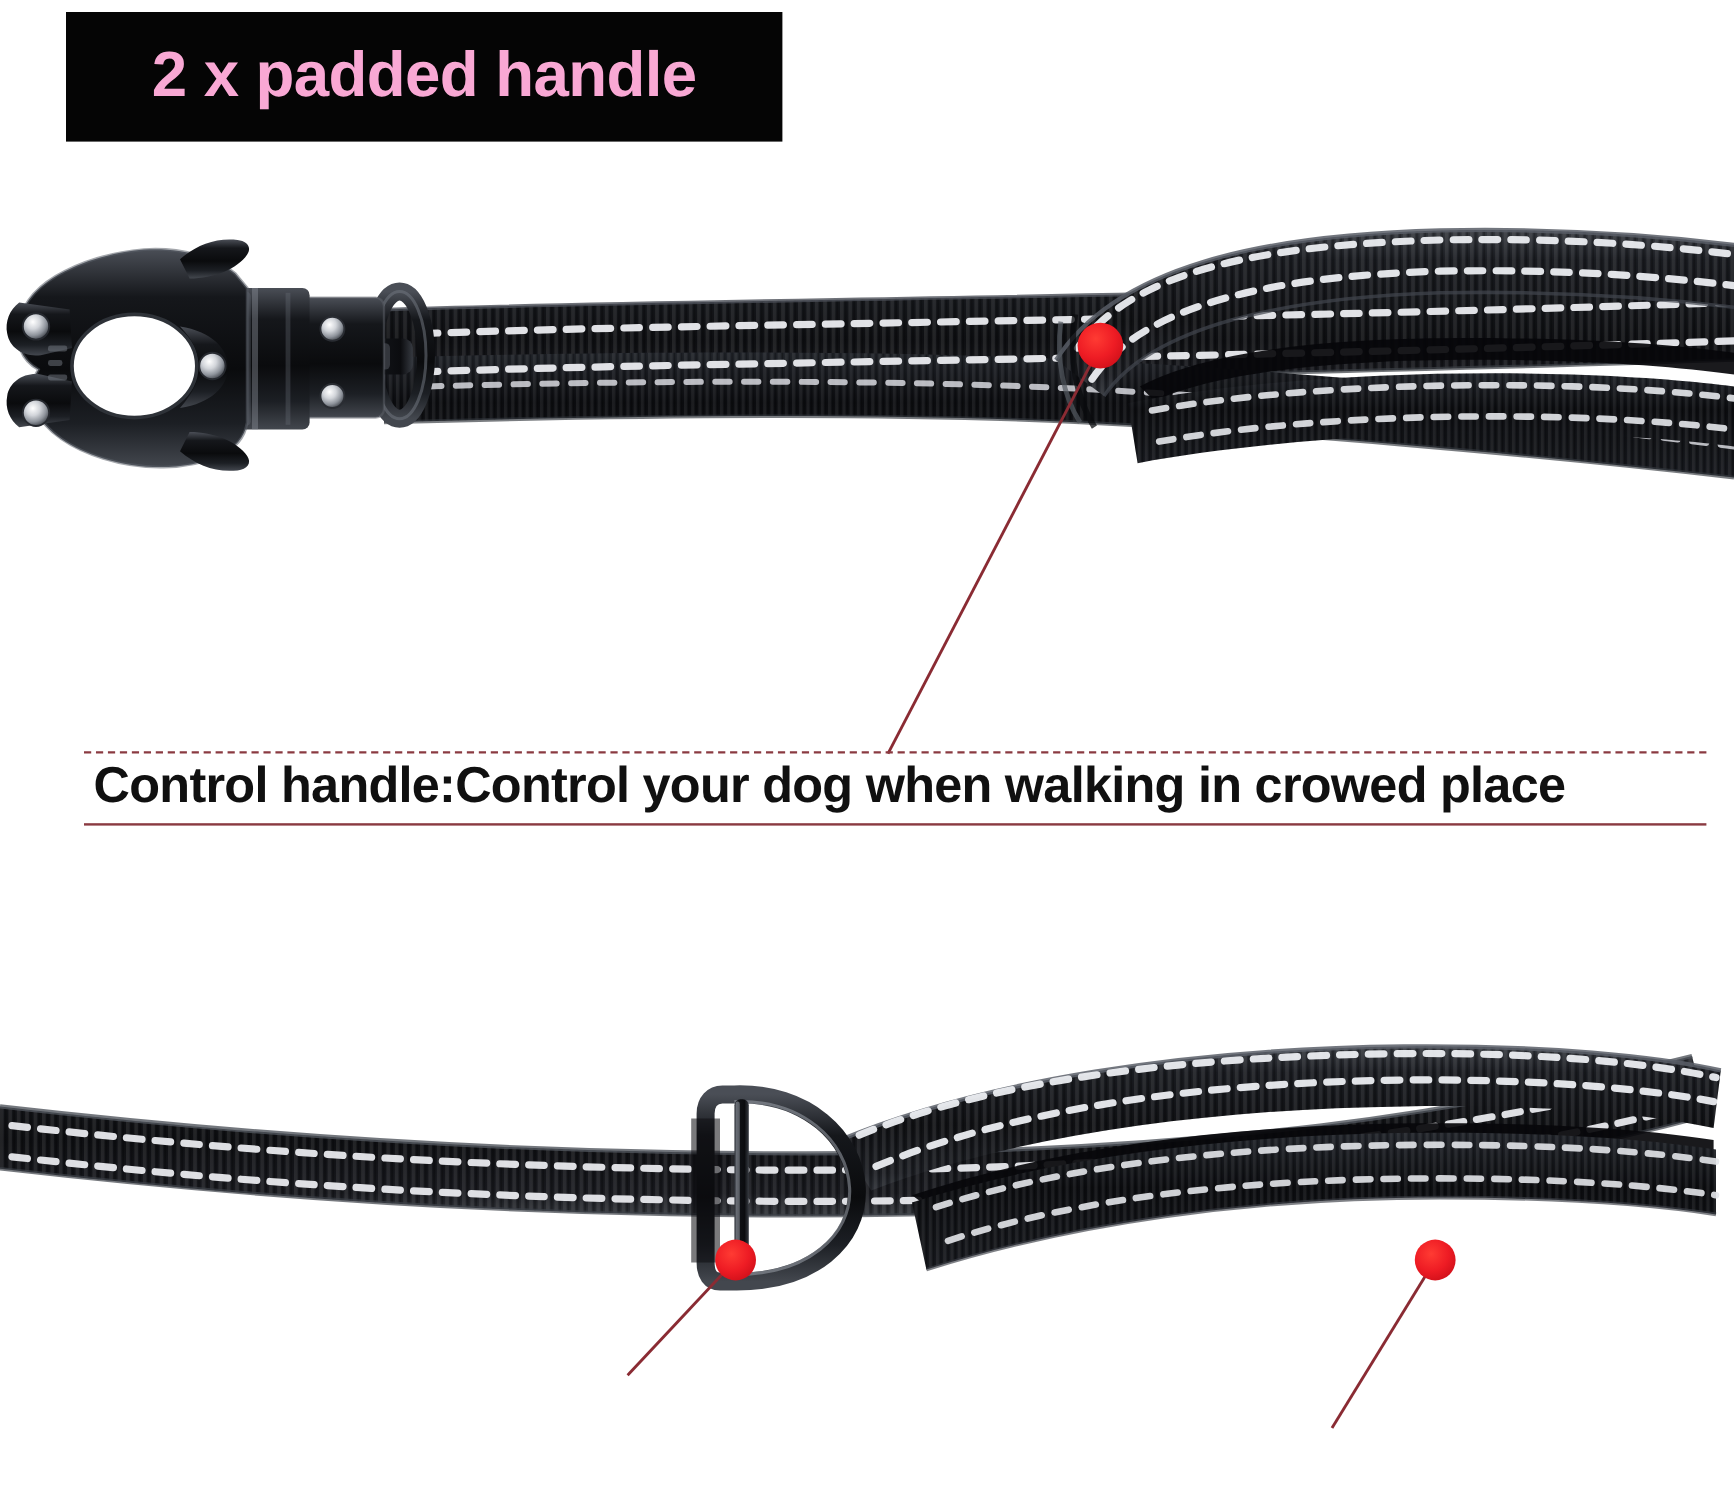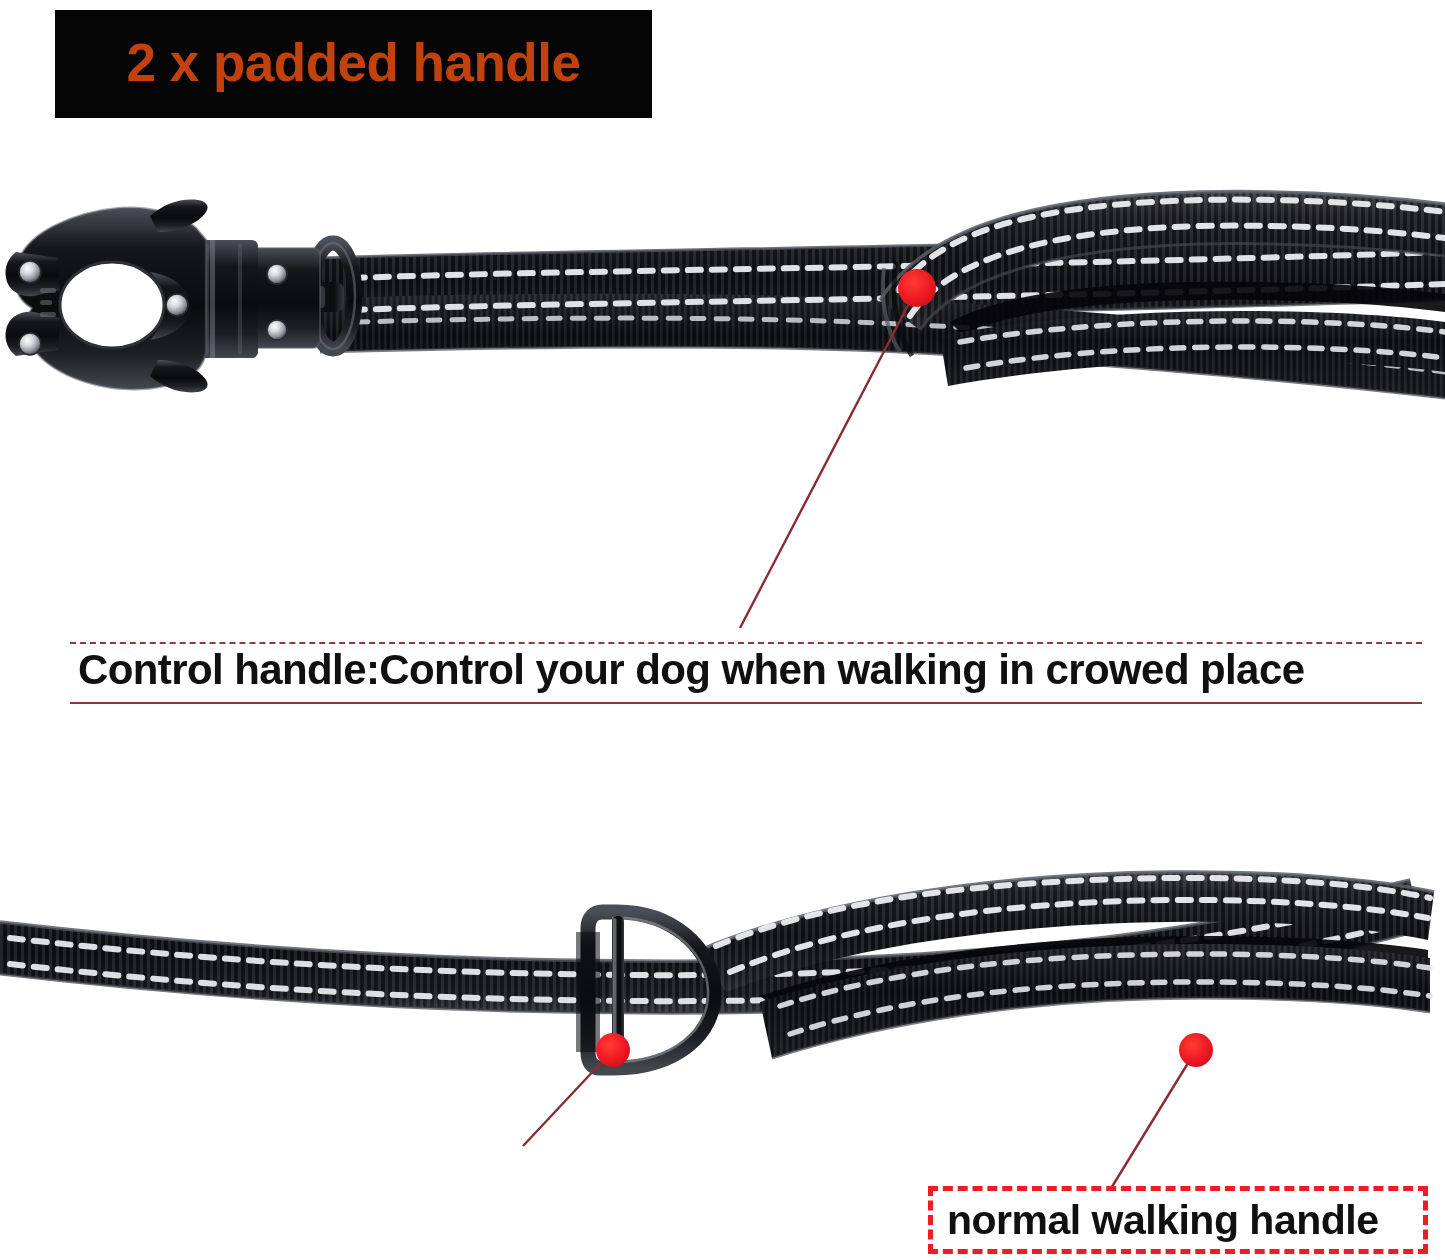--- a/index.html
+++ b/index.html
@@ -12,31 +12,31 @@
   }
   #stage{position:absolute;left:0;top:0;width:1445px;height:1260px;}
 
   
   #title-banner{
     position:absolute;left:55px;top:10px;width:597px;height:108px;
     background:#050505;
     display:flex;align-items:center;justify-content:center;
   }
   #title-banner .txt{
-    color:#c2410c;font-size:53px;font-weight:bold;
+    color:#f9a8d4;font-size:53px;font-weight:bold;
     letter-spacing:-0.5px;white-space:nowrap;
     transform:translateY(-2px);
   }
 
   
   #art{position:absolute;left:0;top:0;width:1445px;height:1260px;}
 
   
   #caption-control{
-    position:absolute;left:70px;top:642px;width:1352px;height:62px;
+    position:absolute;left:70px;top:626px;width:1352px;height:62px;
   }
   #caption-control .rule-top{
     position:absolute;left:0;top:0;width:100%;height:0;
     border-top:2px dashed #8a3a41;
   }
   #caption-control .rule-bottom{
     position:absolute;left:0;bottom:0;width:100%;height:0;
     border-top:2px solid #8a3a41;
   }
   #caption-control .txt{
@@ -333,17 +333,14 @@
     <span class="txt">2 x padded handle</span>
   </div>
 
   <div id="caption-control">
     <div class="rule-top"></div>
     <div class="txt">Control handle:Control  your dog when walking in crowed place</div>
     <div class="rule-bottom"></div>
   </div>
 
 
-  <div class="dashed-label" id="label-walking">
-    <span class="txt">normal walking handle</span>
-  </div>
 
 </div>
 
 </body></html>

